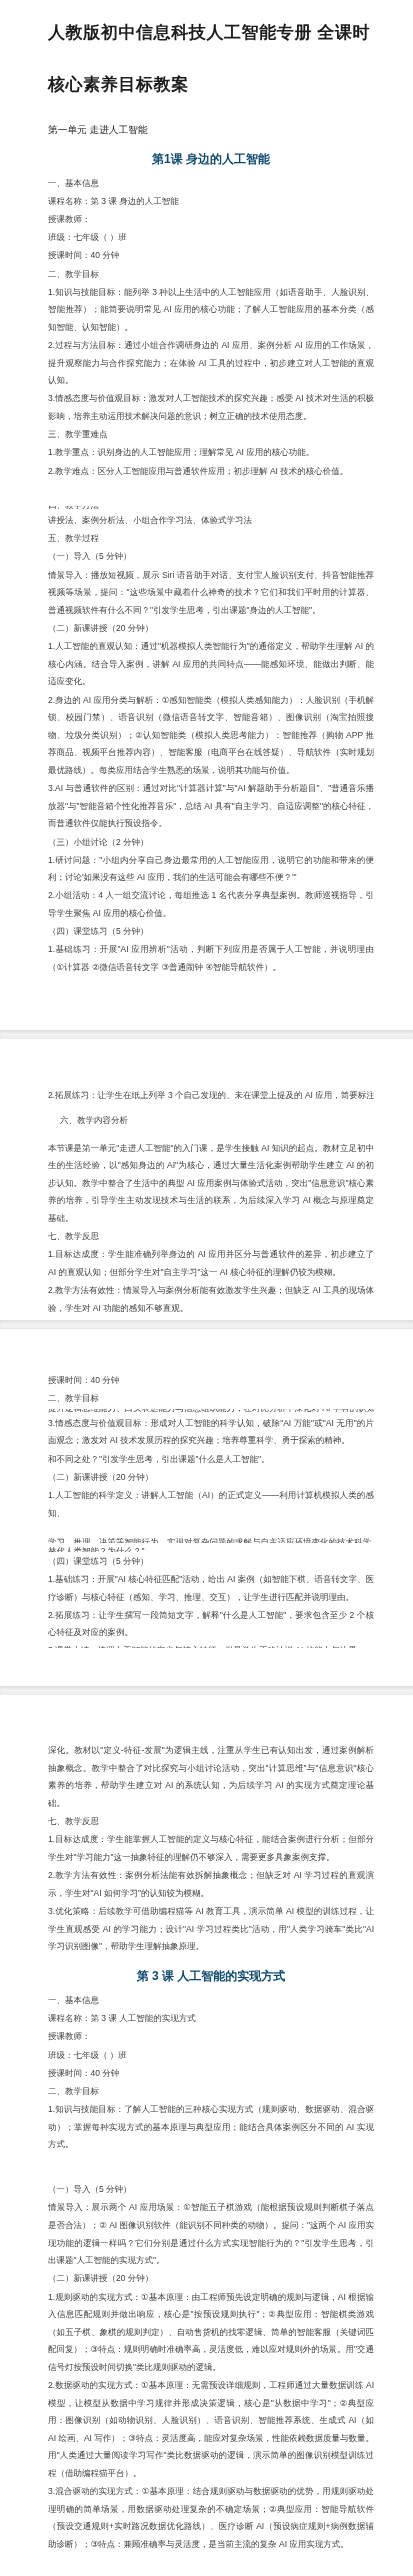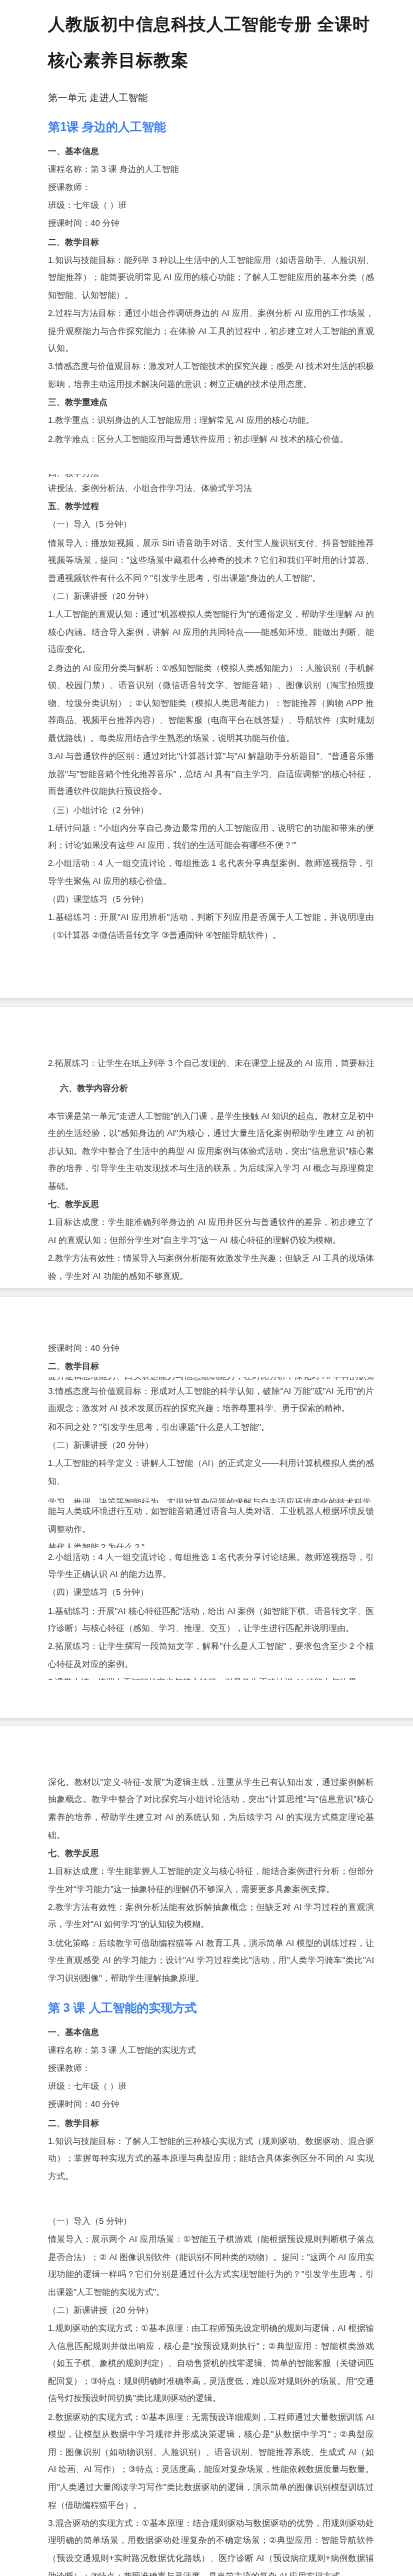--- a/index.html
+++ b/index.html
@@ -11,55 +11,55 @@
     font-family: "Liberation Sans", "DejaVu Sans", sans-serif;
     color: #3d3d3d;
   }
   .doc {
     padding: 6.8px 40px 0 48px;
   }
   .doc-title {
     font-size: 17px;
     font-weight: bold;
     color: #1c1c1c;
-    line-height: 36px;
+    line-height: 52px;
     margin: 0 0 11.4px 0;
     letter-spacing: 0.6px;
   }
   .unit-heading {
     font-size: 9.7px;
     font-weight: normal;
     color: #1c1c1c;
     line-height: 16px;
     margin: 0;
   }
   .lesson-heading {
     font-size: 12px;
     font-weight: bold;
-    color: #3b82f6;
+    color: #0c4a6e;
     line-height: 19.3px;
     margin: 11.4px 0 5.7px 0;
+    text-align: center;
   }
   .section-heading {
     font-size: 8.5px;
     line-height: 17.6px;
     margin: 0.6px 0;
-    font-weight: bold;
   }
   .tight-heading {
     line-height: 13.7px;
     margin: 12px;
   }
   .para {
     font-size: 8.5px;
     line-height: 17.6px;
     margin: 0.6px 0;
     text-align: justify;
   }
-  .para.p0 { margin-bottom: 4px; }
+  .para.p0 { margin-bottom: 12px; }
   .para.nowrap {
     white-space: nowrap;
     overflow: hidden;
     line-height: 14.2px;
     margin: 0;
     text-align: left;
   }
   
   .frag { overflow: hidden; position: relative; }
   .frag .inner {
@@ -137,25 +137,23 @@
     <div class="frag frag-bottom">
       <span class="inner">提升逻辑思维能力、口头表达能力与信息组织能力，在对比分析中深化对 AI 学科的认知。</span>
     </div>
     <div class="para">3.情感态度与价值观目标：形成对人工智能的科学认知，破除"AI 万能"或"AI 无用"的片面观念；激发对 AI 技术发展历程的探究兴趣；培养尊重科学、勇于探索的精神。</div>
     <div class="para">和不同之处？"引发学生思考，引出课题"什么是人工智能"。</div>
     <div class="para">（二）新课讲授（20 分钟）</div>
     <div class="para p0">1.人工智能的科学定义：讲解人工智能（AI）的正式定义——利用计算机模拟人类的感知、</div>
     <div class="frag frag-top">
       <span class="inner">学习、推理、决策等智能行为，实现对复杂问题的求解与自主适应环境变化的技术科学，即</span>
     </div>
-    <div class="para">能与人类或环境进行互动，如智能音箱通过语音与人类对话、工业机器人根据环境反馈调整动作。</div>
     <div class="frag frag-top">
       <span class="inner">替代人类智能？为什么？"</span>
     </div>
-    <div class="para">2.小组活动：4 人一组交流讨论，每组推选 1 名代表分享讨论结果。教师巡视指导，引导学生正确认识 AI 的能力边界。</div>
     <div class="para">（四）课堂练习（5 分钟）</div>
     <div class="para">1.基础练习：开展"AI 核心特征匹配"活动，给出 AI 案例（如智能下棋、语音转文字、医疗诊断）与核心特征（感知、学习、推理、交互），让学生进行匹配并说明理由。</div>
     <div class="para">2.拓展练习：让学生撰写一段简短文字，解释"什么是人工智能"，要求包含至少 2 个核心特征及对应的案例。</div>
     <div class="frag frag-sliver">
       <span class="inner">3.课堂小结：梳理人工智能的定义与核心特征，引导学生正确认识 AI 的能力与边界。</span>
     </div>
     <div class="spacer" style="height: 35px;"></div>
     <div class="page-gap"></div>
     <div class="spacer" style="height: 44px;"></div>
     <div class="para">深化。教材以"定义-特征-发展"为逻辑主线，注重从学生已有认知出发，通过案例解析抽象概念。教学中整合了对比探究与小组讨论活动，突出"计算思维"与"信息意识"核心素养的培养，帮助学生建立对 AI 的系统认知，为后续学习 AI 的实现方式奠定理论基础。</div>

